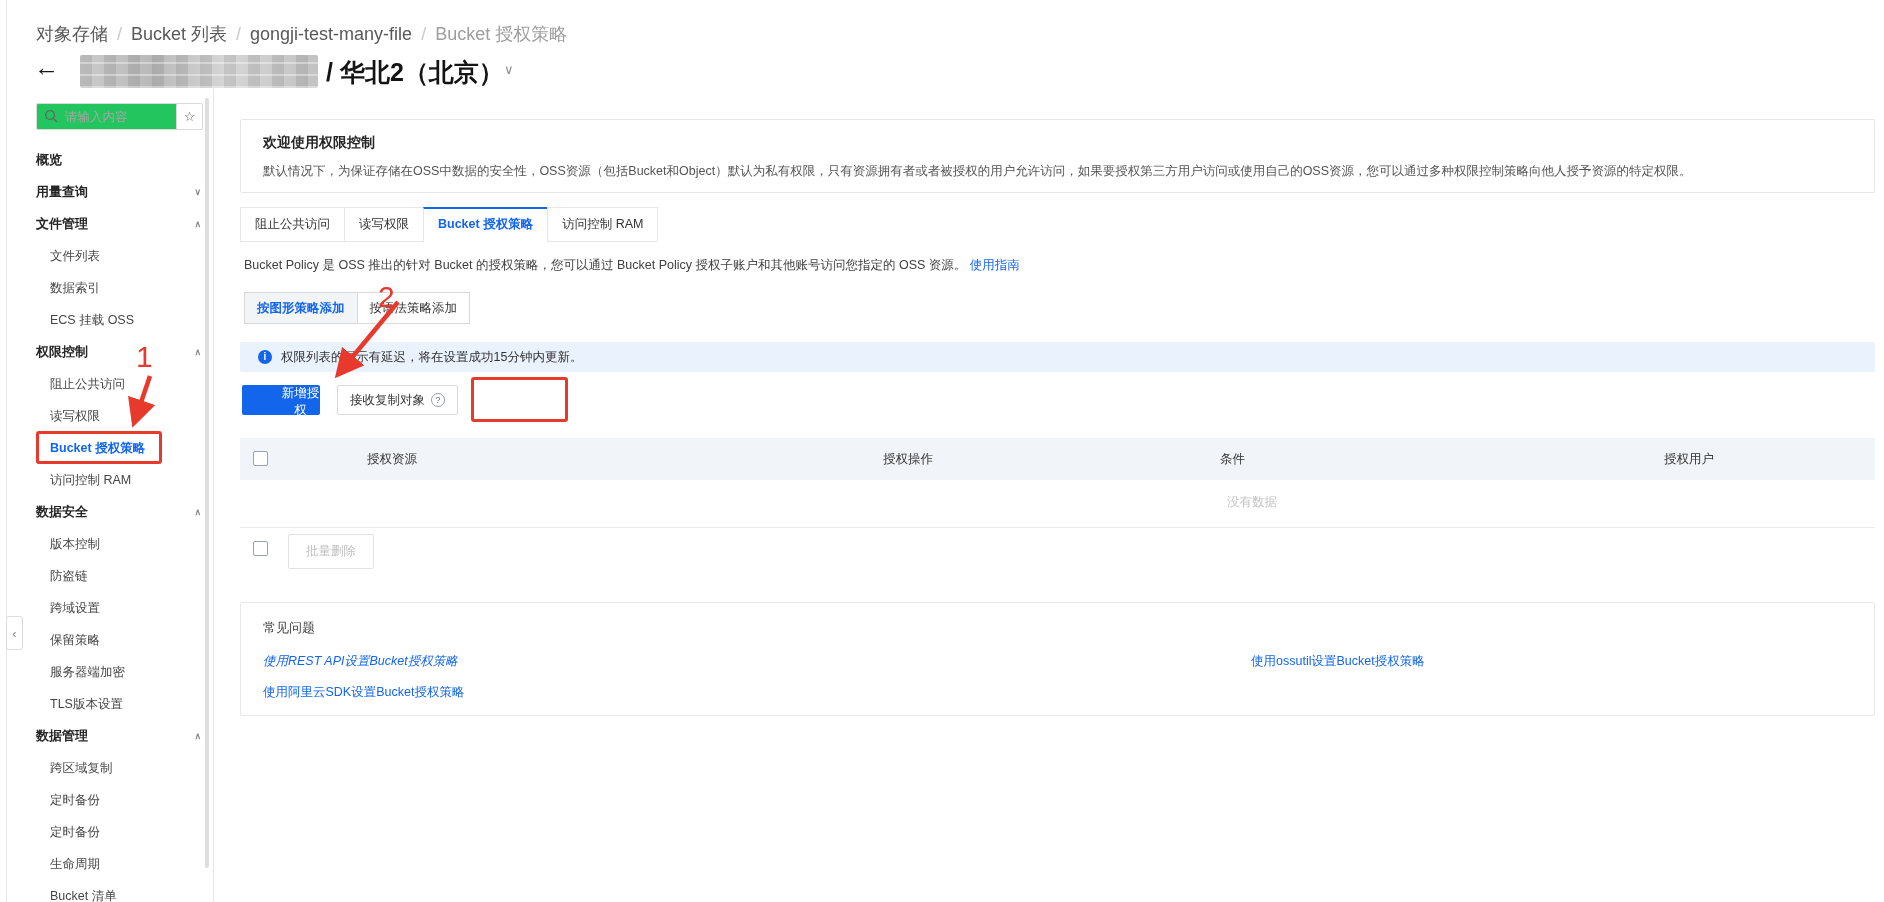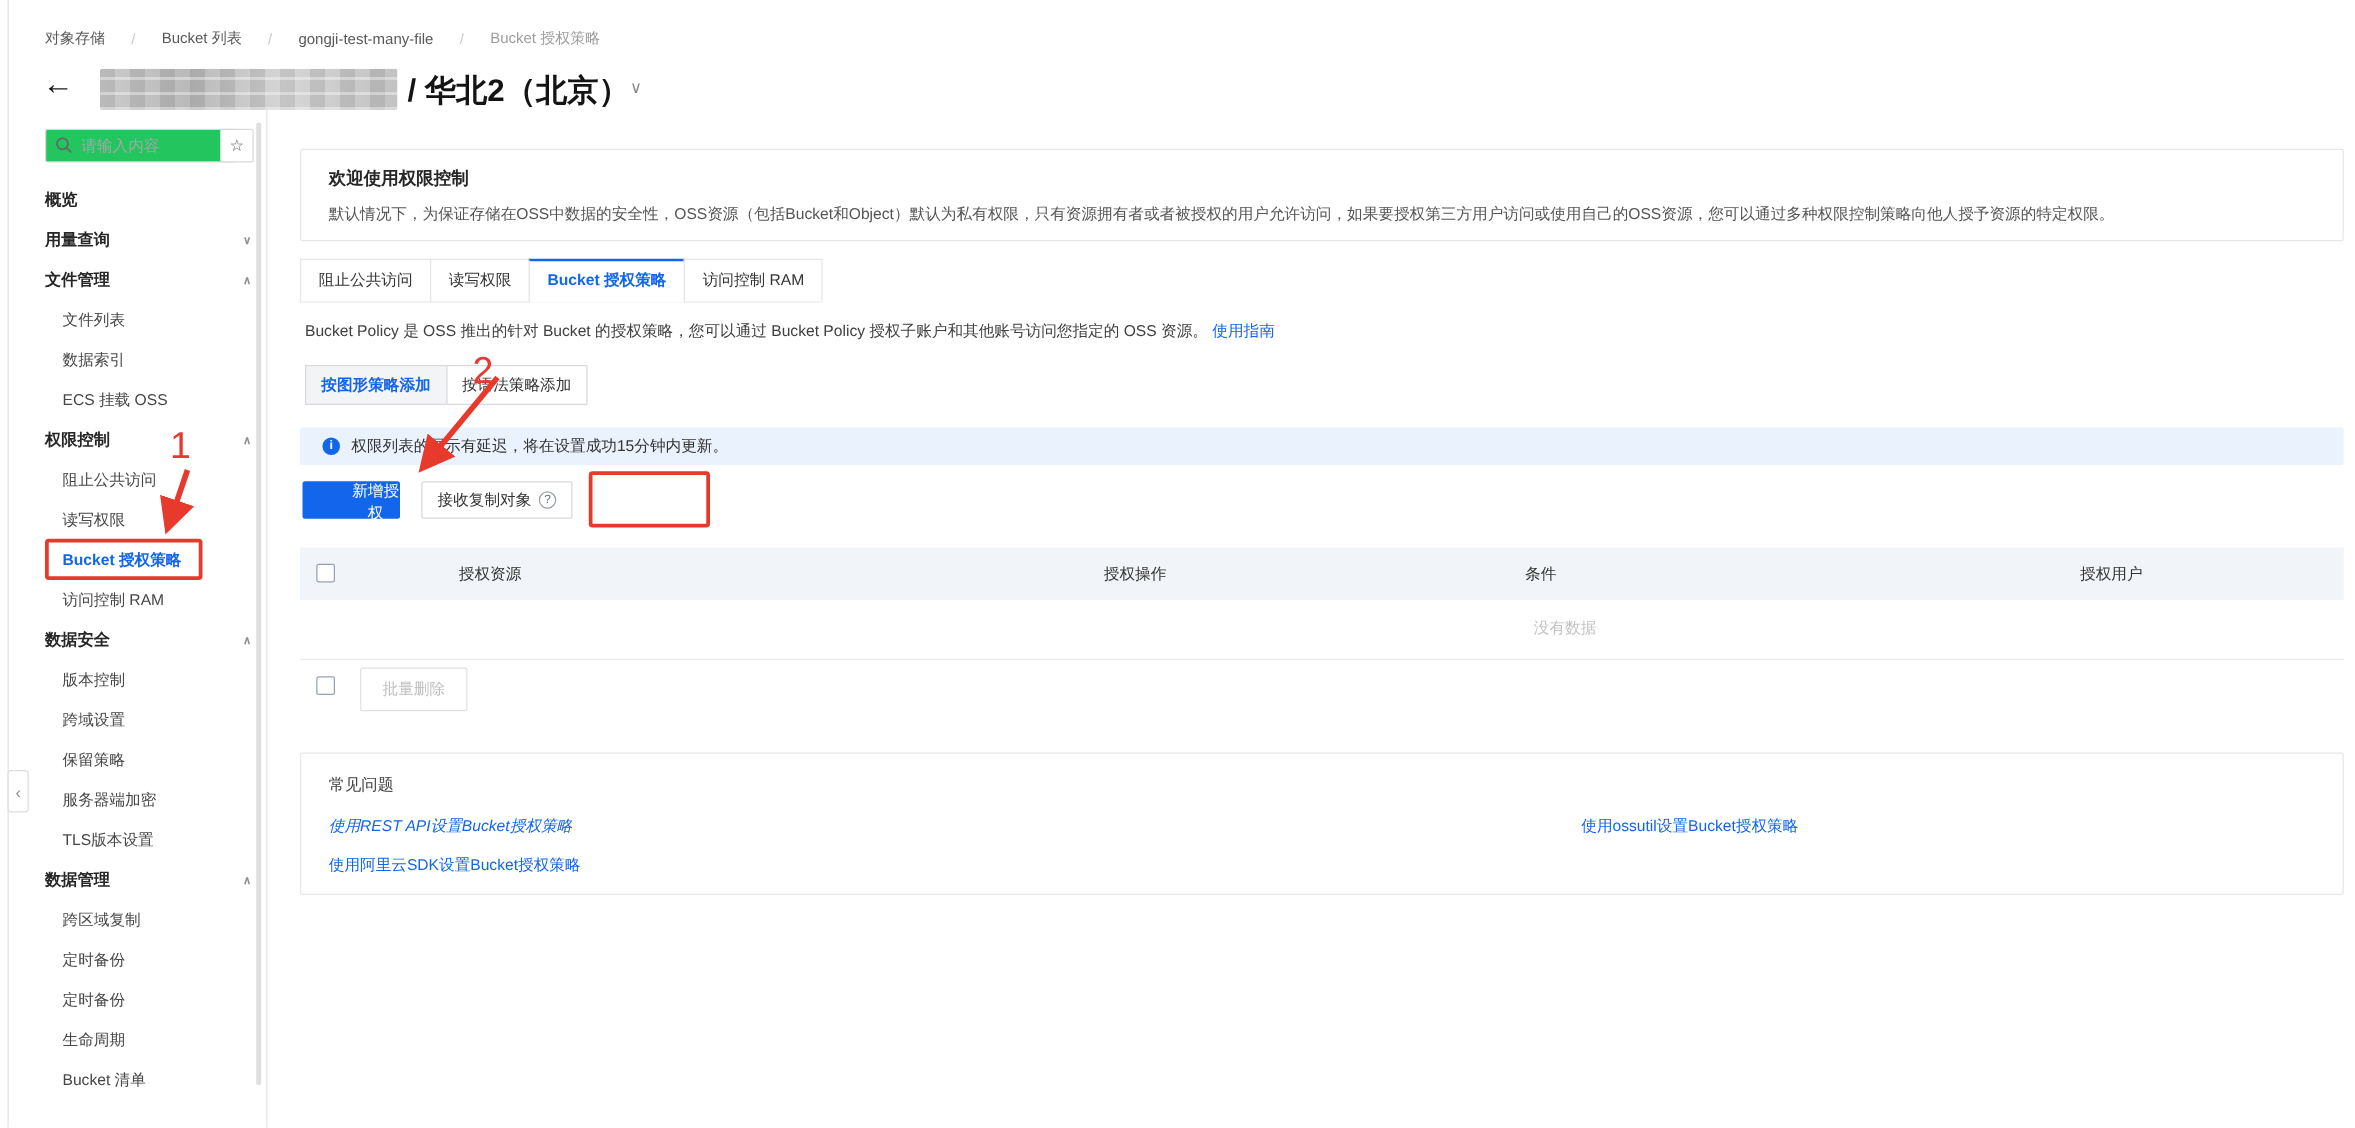--- a/index.html
+++ b/index.html
@@ -8,21 +8,21 @@
     font-family:"Liberation Sans", sans-serif; color:#333; }
   .abs{ position:absolute; }
 
   
   .win-edge{ left:6px; top:0; width:1px; height:902px; background:#e4e4e4; }
   .collapse-handle{ left:6px; top:616px; width:17px; height:34px; background:#fff;
     border:1px solid #ddd; border-radius:3px; display:flex; align-items:center;
     justify-content:center; color:#8c8c8c; font-size:13px; cursor:pointer; z-index:5;}
 
   
-  .crumbs{ left:36px; top:22px; font-size:12px; display:flex; gap:21px; align-items:center;}
+  .crumbs{ left:36px; top:22px; font-size:18px; display:flex; gap:9px; align-items:center;}
   .crumb{ color:#595959; cursor:pointer; }
   .crumb.current{ color:#9e9e9e; cursor:default; }
   .crumb-sep{ color:#c9c9c9; }
   .back-arrow{ left:34px; top:53px; font-size:25px; font-weight:bold; color:#141414; cursor:pointer;}
   .mosaic{ left:80px; top:55px; width:238px; height:33px; border-radius:2px;
     background:
       repeating-linear-gradient(0deg, rgba(255,255,255,.38) 0 2px, rgba(255,255,255,0) 2px 12px),
       repeating-linear-gradient(90deg, rgba(0,0,0,.10) 0 12px, rgba(0,0,0,.02) 12px 24px),
       linear-gradient(90deg,#cfcfcf,#bdbdbd 30%,#dadada 62%,#c6c6c6); }
   .region-title{ left:326px; top:56px; font-size:25px; font-weight:bold; color:#141414; cursor:pointer;}
@@ -148,20 +148,21 @@
   <div class="side-item sub"><span class="lbl">文件列表</span></div>
   <div class="side-item sub"><span class="lbl">数据索引</span></div>
   <div class="side-item sub"><span class="lbl">ECS 挂载 OSS</span></div>
   <div class="side-item sec"><span class="lbl">权限控制</span><span class="chev">∧</span></div>
   <div class="side-item sub"><span class="lbl">阻止公共访问</span></div>
   <div class="side-item sub"><span class="lbl">读写权限</span></div>
   <div class="side-item sub"><span class="lbl active">Bucket 授权策略</span></div>
   <div class="side-item sub"><span class="lbl">访问控制 RAM</span></div>
   <div class="side-item sec"><span class="lbl">数据安全</span><span class="chev">∧</span></div>
   <div class="side-item sub"><span class="lbl">版本控制</span></div>
+  <div class="side-item sub"><span class="lbl">防盗链</span></div>
   <div class="side-item sub"><span class="lbl">跨域设置</span></div>
   <div class="side-item sub"><span class="lbl">保留策略</span></div>
   <div class="side-item sub"><span class="lbl">服务器端加密</span></div>
   <div class="side-item sub"><span class="lbl">TLS版本设置</span></div>
   <div class="side-item sec"><span class="lbl">数据管理</span><span class="chev">∧</span></div>
   <div class="side-item sub"><span class="lbl">跨区域复制</span></div>
   <div class="side-item sub"><span class="lbl">定时备份</span></div>
   <div class="side-item sub"><span class="lbl">定时备份</span></div>
   <div class="side-item sub"><span class="lbl">生命周期</span></div>
   <div class="side-item sub"><span class="lbl">Bucket 清单</span></div>
@@ -214,21 +215,21 @@
   <div class="empty-text">没有数据</div>
   <div class="table-bottom"></div>
 
   <input type="checkbox" class="cbx" style="left: 13px; top: 541px;">
   <button class="btn-batch">批量删除</button>
 
   <div class="faq">
     <div class="faq-title">常见问题</div>
     <div class="faq-link" style="left:22px; top:50px;font-style:italic;">使用REST API设置Bucket授权策略</div>
     <div class="faq-link" style="left:22px; top:81px;">使用阿里云SDK设置Bucket授权策略</div>
-    <div class="faq-link" style="left:1010px; top:50px;margin-left:14px;">使用ossutil设置Bucket授权策略</div>
+    <div class="faq-link" style="left:1010px; top:50px;">使用ossutil设置Bucket授权策略</div>
   </div>
 </div>
 
 <div class="red-rect rect-sidebar"></div>
 <div class="ann-digit" style="left:136px; top:340px;">1</div>
 <div class="ann-digit" style="left:378px; top:280px;">2</div>
 <svg class="abs ann-layer" width="1884" height="902" viewBox="0 0 1884 902">
   <defs>
     <marker id="ah" markerWidth="6.4" markerHeight="6.4" refX="4.6" refY="3.2" orient="auto">
       <path d="M0,0 L6.4,3.2 L0,6.4 Z" fill="#e8392d"></path>

